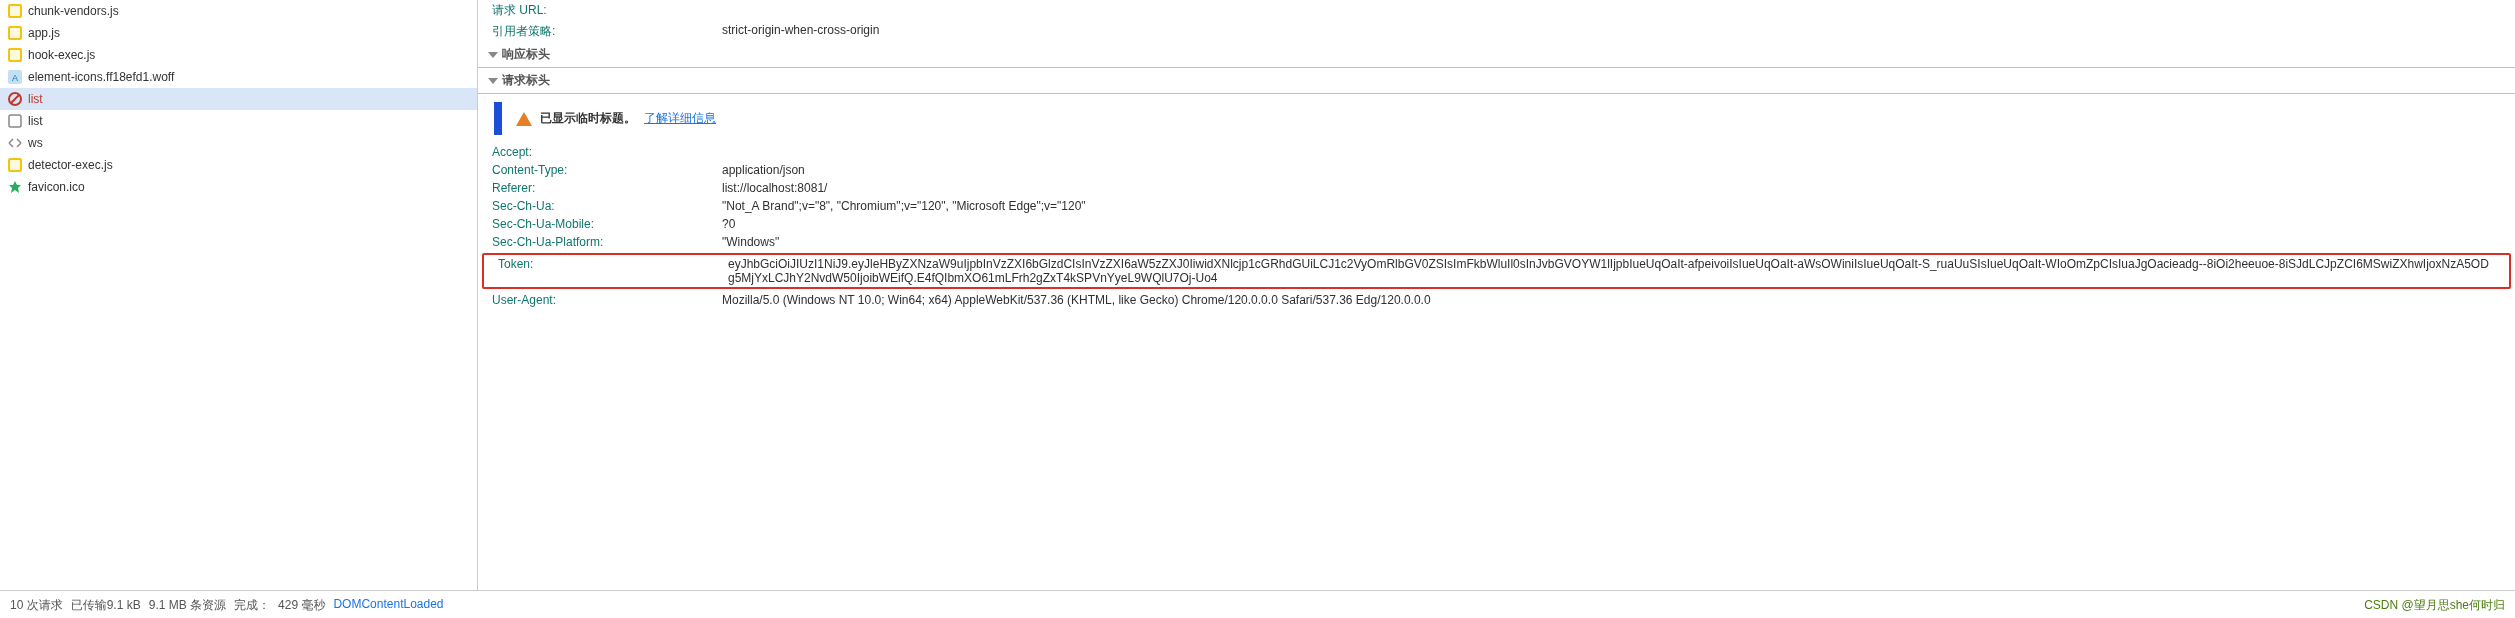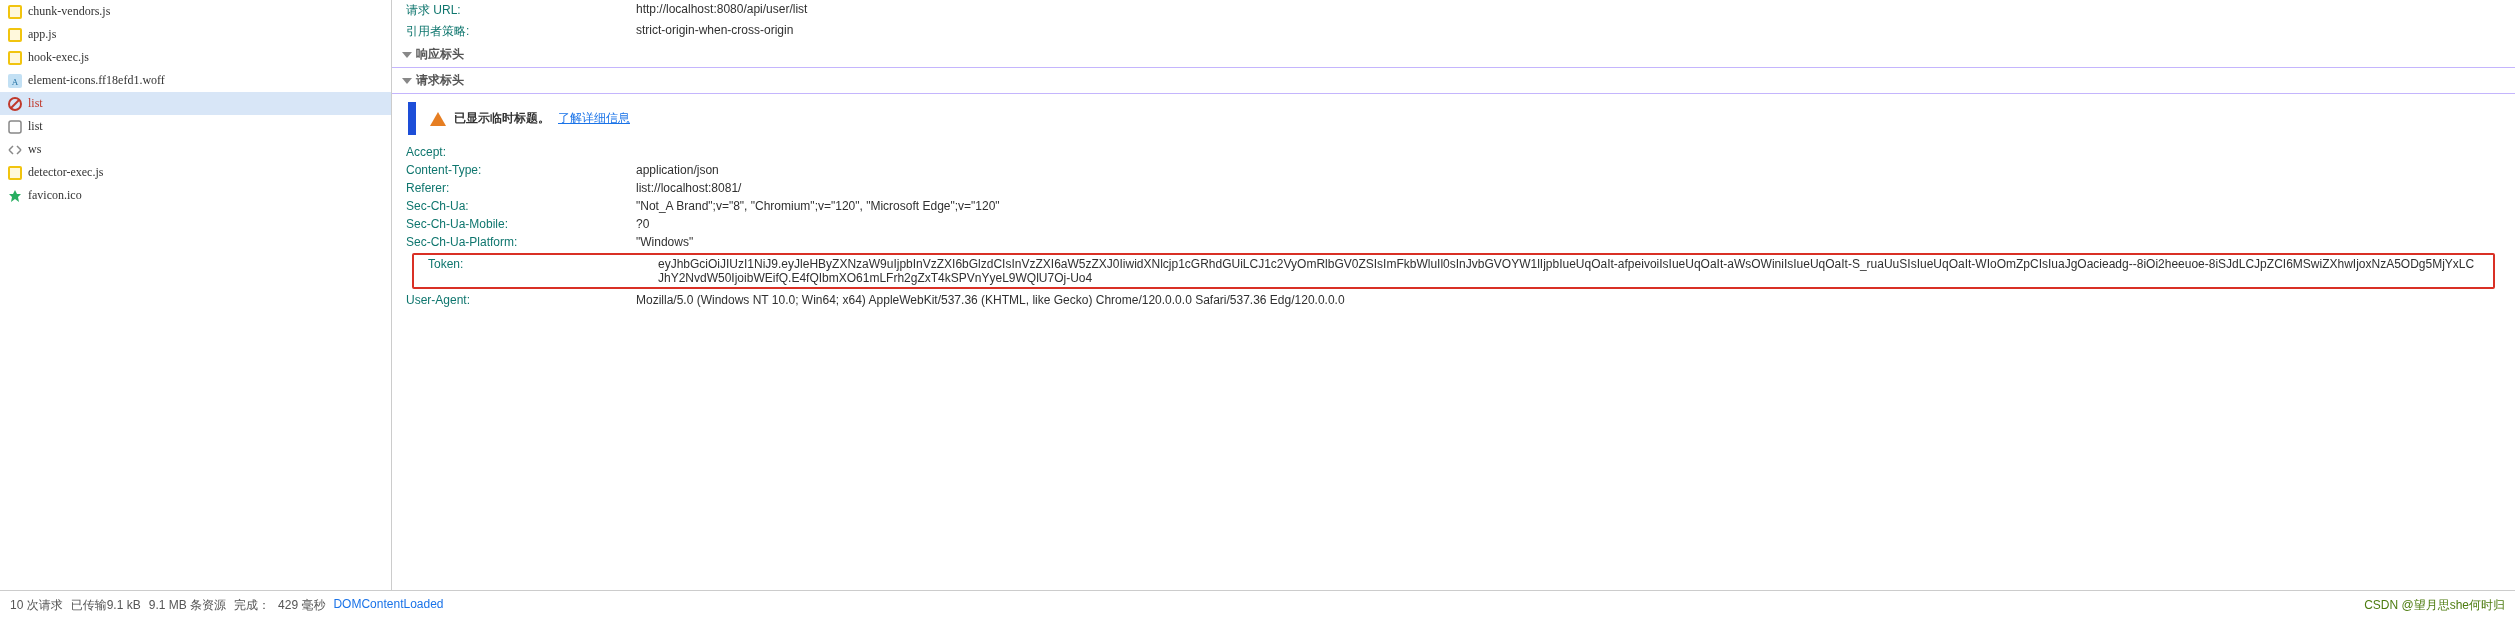--- a/index.html
+++ b/index.html
@@ -1,33 +1,33 @@
 <!DOCTYPE html>
 <html><head>
   <meta charset="utf-8">
   <style>
     * { margin: 0; padding: 0; box-sizing: border-box; }
     body { font-family: "Segoe UI", Arial, sans-serif; font-size: 12px; color: #333; background: #fff; }
     .container { display: flex; height: 590px; }
-    .sidebar { width: 392px; border-right: 1px solid #ccc; overflow-y: auto; font-family: Liberation Serif, serif; }
+    .sidebar { width: 478px; border-right: 1px solid #ccc; overflow-y: auto; }
     .file-row { display: flex; align-items: center; padding: 4px 8px; gap: 6px; cursor: pointer; }
     .file-row.selected { background: #d8e6f7; }
     .file-row.red .file-label { color: #c0392b; }
     .icon-box { width: 14px; height: 14px; display: inline-flex; align-items: center; justify-content: center; }
     .main { flex: 1; overflow-y: auto; }
     .section-header { display: flex; align-items: center; padding: 4px 10px; border-bottom: 1px solid #c4b5fd; gap: 4px; font-weight: bold; color: #555; }
     .triangle-down { width: 0; height: 0; border-left: 5px solid transparent; border-right: 5px solid transparent; border-top: 6px solid #888; }
     .kv-row { display: flex; padding: 2px 14px; }
     .kv-key { width: 230px; color: #0f766e; flex-shrink: 0; }
     .kv-val { color: #303030; flex: 1; word-break: break-all; }
     .notice-box { margin: 8px 16px; padding: 8px 14px; border-left: 8px solid #1d4ed8; background: #fff; display: flex; align-items: center; gap: 8px; }
     .warn-icon { width: 0; height: 0; border-left: 8px solid transparent; border-right: 8px solid transparent; border-bottom: 14px solid #e67e22; position: relative; }
     .notice-strong { font-weight: bold; color: #333; }
     .notice-link { color: #1a73e8; text-decoration: underline; cursor: pointer; }
-    .token-box { border: 2px solid #d93025; border-radius: 2px; margin: 2px 20px; }
+    .token-box { border: 2px solid #d93025; border-radius: 2px; margin: 2px 4px; }
     .footer { border-top: 1px solid #ccc; padding: 6px 10px; font-size: 12px; color: #555; display: flex; gap: 8px; white-space: nowrap; overflow: hidden; }
     .footer .link { color: #1a73e8; }
     .watermark { position: fixed; bottom: 4px; right: 10px; color: #4d7c0f; font-size: 12px; }
     svg { display: block; }
   </style>
 </head>
 <body>
 
 <div class="container">
   <div class="sidebar">
@@ -109,21 +109,20 @@
             </svg>
           </span>
           <span class="file-label">favicon.ico</span>
         </div>
       </div>
   </div>
   <div class="main">
     <div id="general-rows">
         <div class="kv-row">
           <div class="kv-key">请求 URL:</div>
-          <div class="kv-val">http://localhost:8080/api/user/list</div>
         </div>
         <div class="kv-row">
           <div class="kv-key">引用者策略:</div>
           <div class="kv-val">strict-origin-when-cross-origin</div>
         </div>
       </div>
     <div class="section-header">
       <span class="triangle-down"></span>
       <span>响应标头</span>
     </div>

